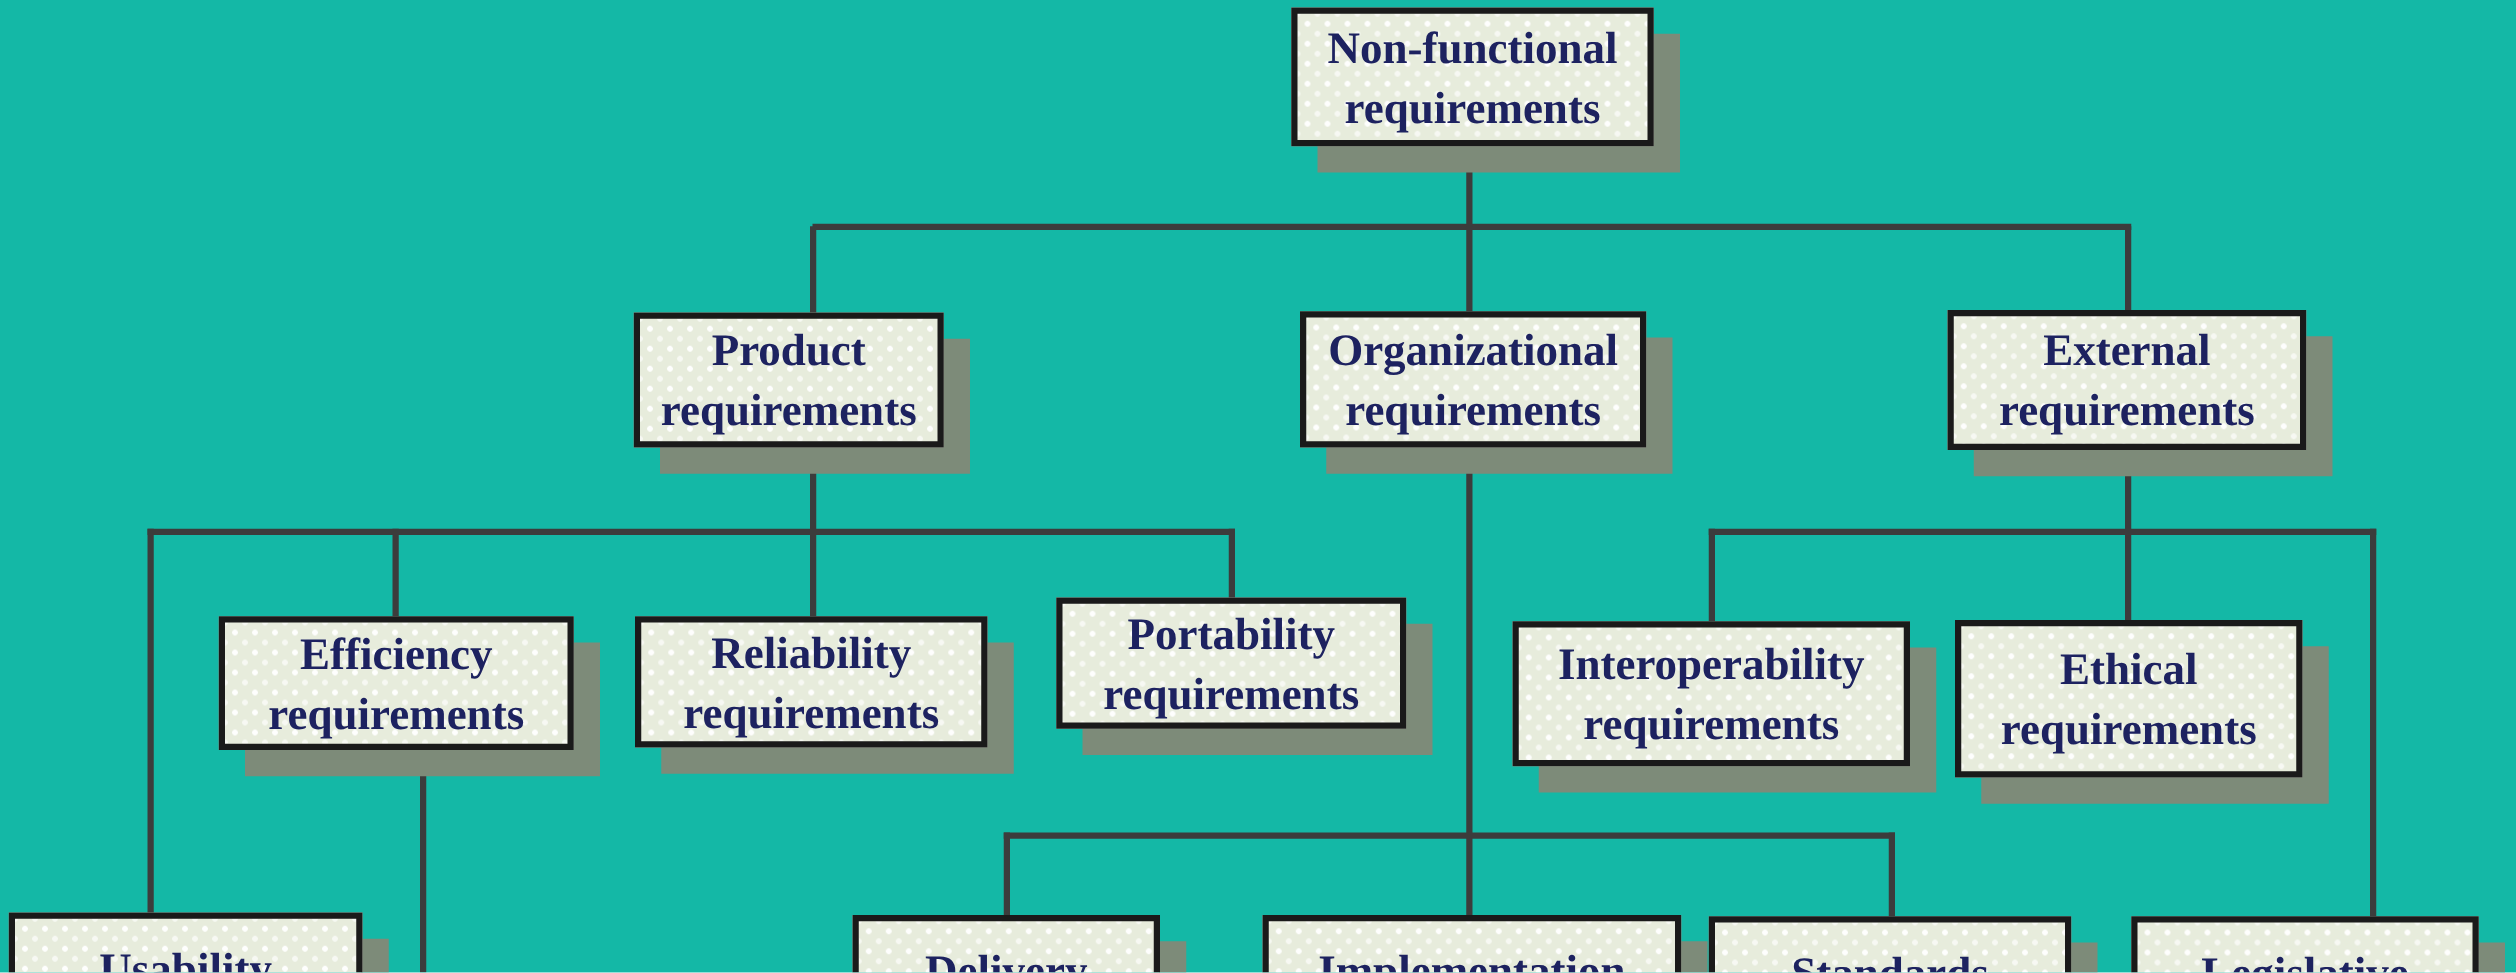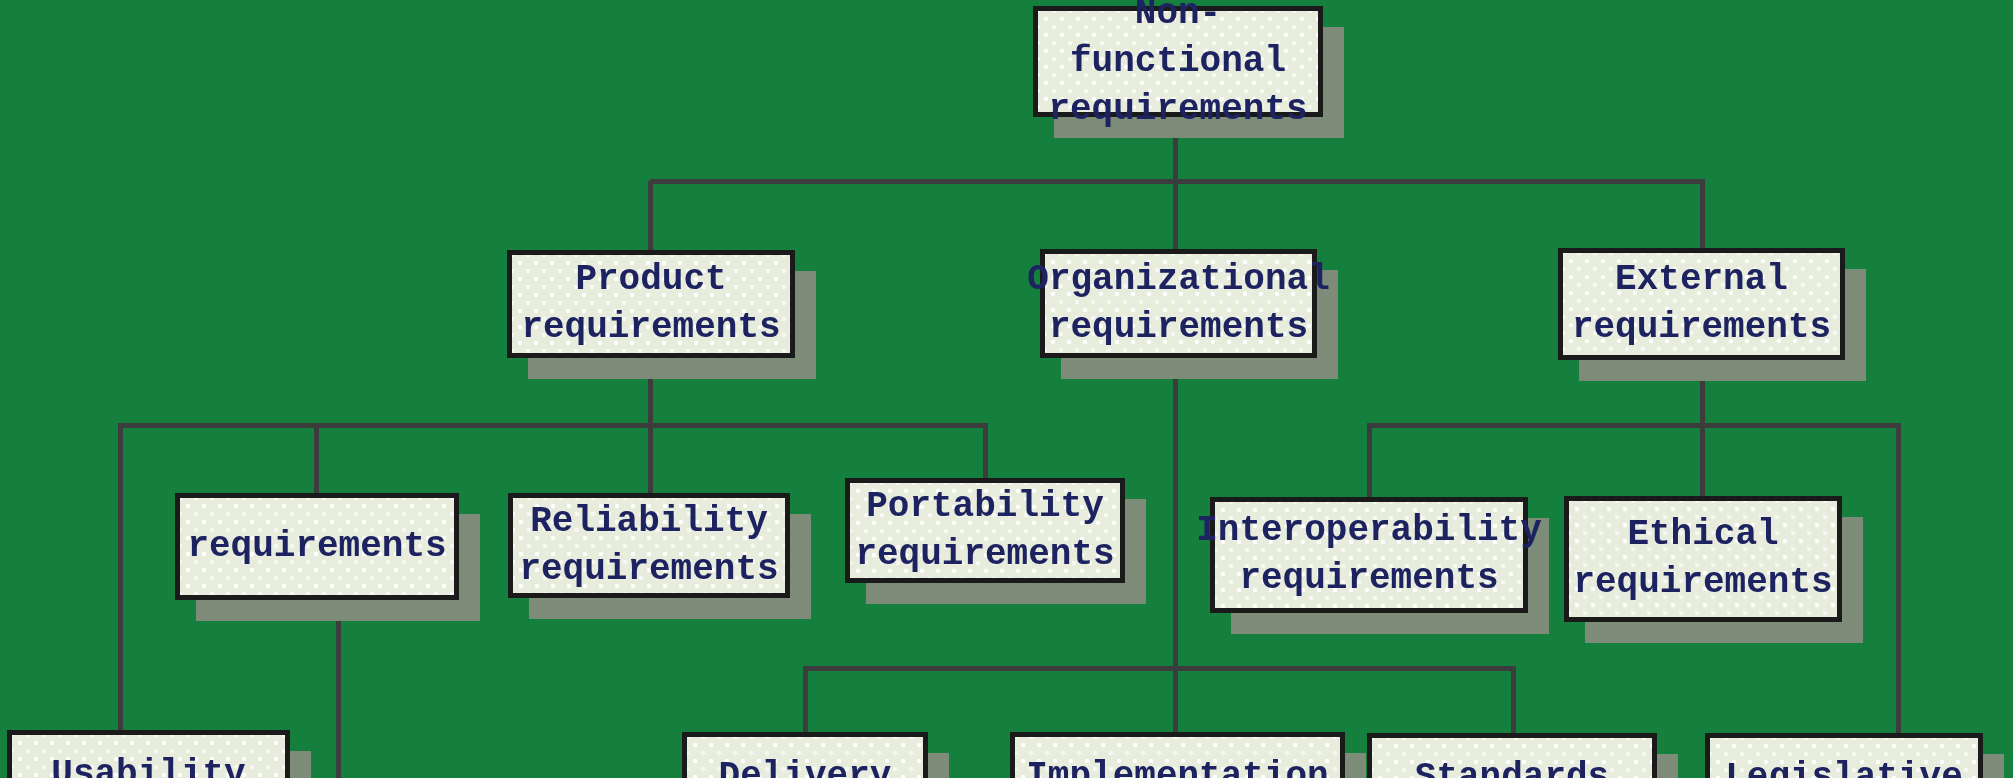--- a/index.html
+++ b/index.html
@@ -1,21 +1,21 @@
 <!DOCTYPE html>
 <html><head>
 <meta charset="utf-8">
 <style>
   html,body{margin:0;padding:0;background:#ffffff;}
   #canvas{
     position:relative;
     width:2013px;height:778px;
-    background:#15803d;
+    background:#14b8a6;
     overflow:hidden;
-    font-family:Liberation Mono, monospace;
+    font-family:Liberation Serif, serif;
   }
   
   .node{
     position:absolute;
     box-sizing:border-box;
     border:5px solid #1a1a1a;
     background-color:#e7ecdc;
     background-image:
       radial-gradient(circle, rgba(255,255,255,.95) 2px, rgba(255,255,255,0) 2.6px),
       radial-gradient(circle, rgba(255,255,255,.65) 2px, rgba(255,255,255,0) 2.6px);
@@ -65,34 +65,35 @@
   <div class="seg v" style="left:1700px;top:360px;height:138px;"></div>
   <div class="seg h" style="left:1367px;top:423px;width:534px;"></div>
   <div class="seg v" style="left:1367px;top:423px;height:76px;"></div>
   <div class="seg v" style="left:1896px;top:423px;height:312px;"></div>
 
   <div class="node" style="left:1033px;top:6px;width:290px;height:111px;">
     <span>Non-functional</span>
     <span>requirements</span>
   </div>
 
-  <div class="node" style="left:507px;top:250px;width:288px;height:108px;">
+  <div class="node" style="left:507px;top:250px;width:248px;height:108px;">
     <span>Product</span>
     <span>requirements</span>
   </div>
   <div class="node" style="left:1040px;top:249px;width:277px;height:109px;">
     <span>Organizational</span>
     <span>requirements</span>
   </div>
   <div class="node" style="left:1558px;top:248px;width:287px;height:112px;">
     <span>External</span>
     <span>requirements</span>
   </div>
 
   <div class="node" style="left:175px;top:493px;width:284px;height:107px;">
+    <span>Efficiency</span>
     <span>requirements</span>
   </div>
   <div class="node" style="left:508px;top:493px;width:282px;height:105px;">
     <span>Reliability</span>
     <span>requirements</span>
   </div>
   <div class="node" style="left:845px;top:478px;width:280px;height:105px;">
     <span>Portability</span>
     <span>requirements</span>
   </div>

